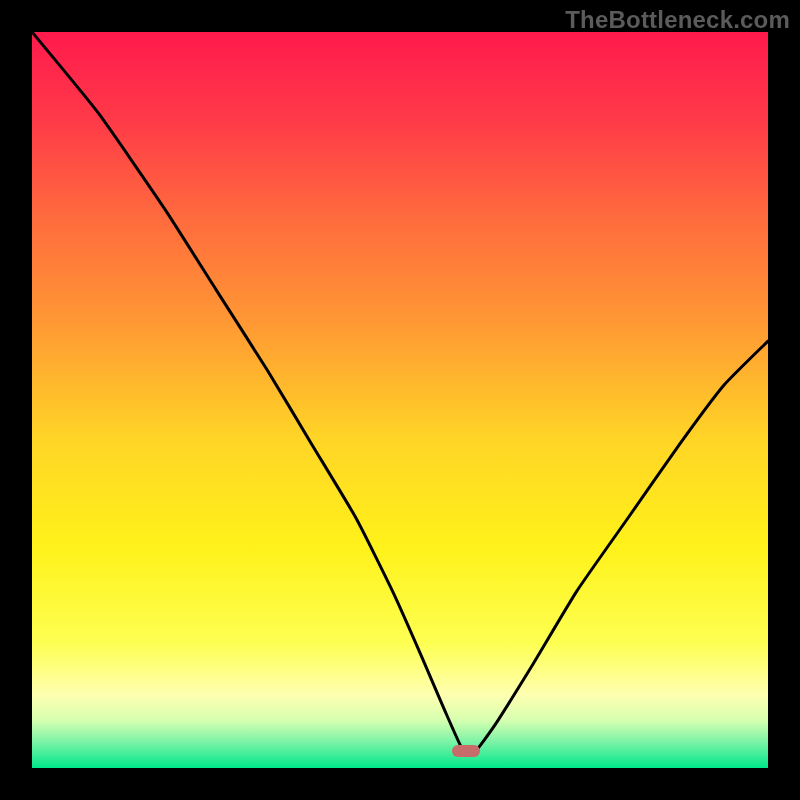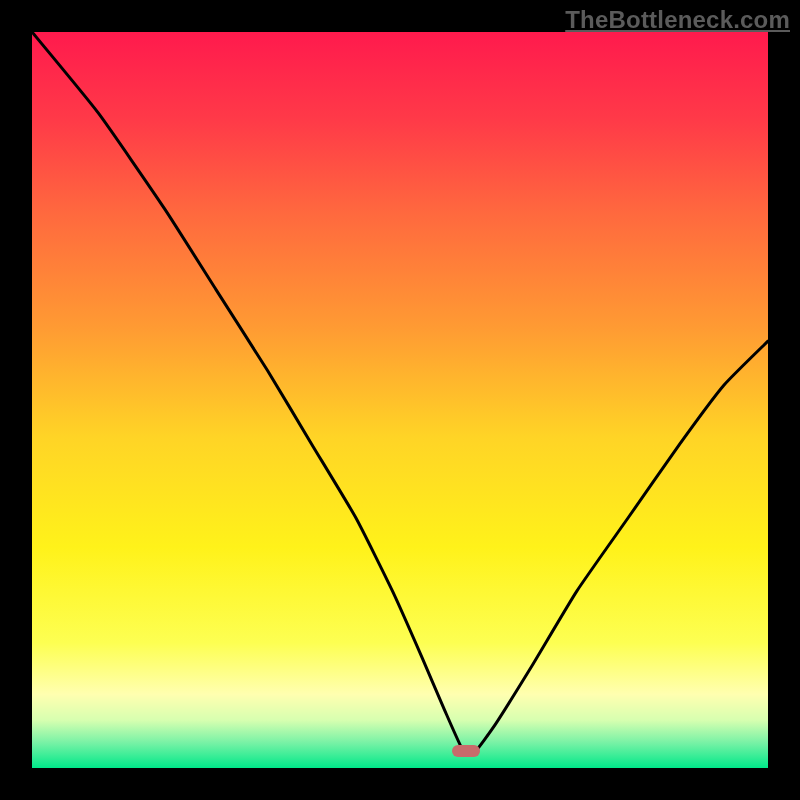--- a/index.html
+++ b/index.html
@@ -47,21 +47,20 @@
     transform: translate(-50%, -50%);
   }
   .watermark {
     position: absolute;
     top: 6px;
     right: 10px;
     color: #5b5b5b;
     font-size: 24px;
     font-weight: bold;
     letter-spacing: 0.2px;
-    text-decoration: underline;
   }
 </style>
 </head>
 <body>
 
 <div class="frame">
 
   <div class="plot">
 
     <svg class="gradient" viewBox="0 0 100 100" preserveAspectRatio="none">

